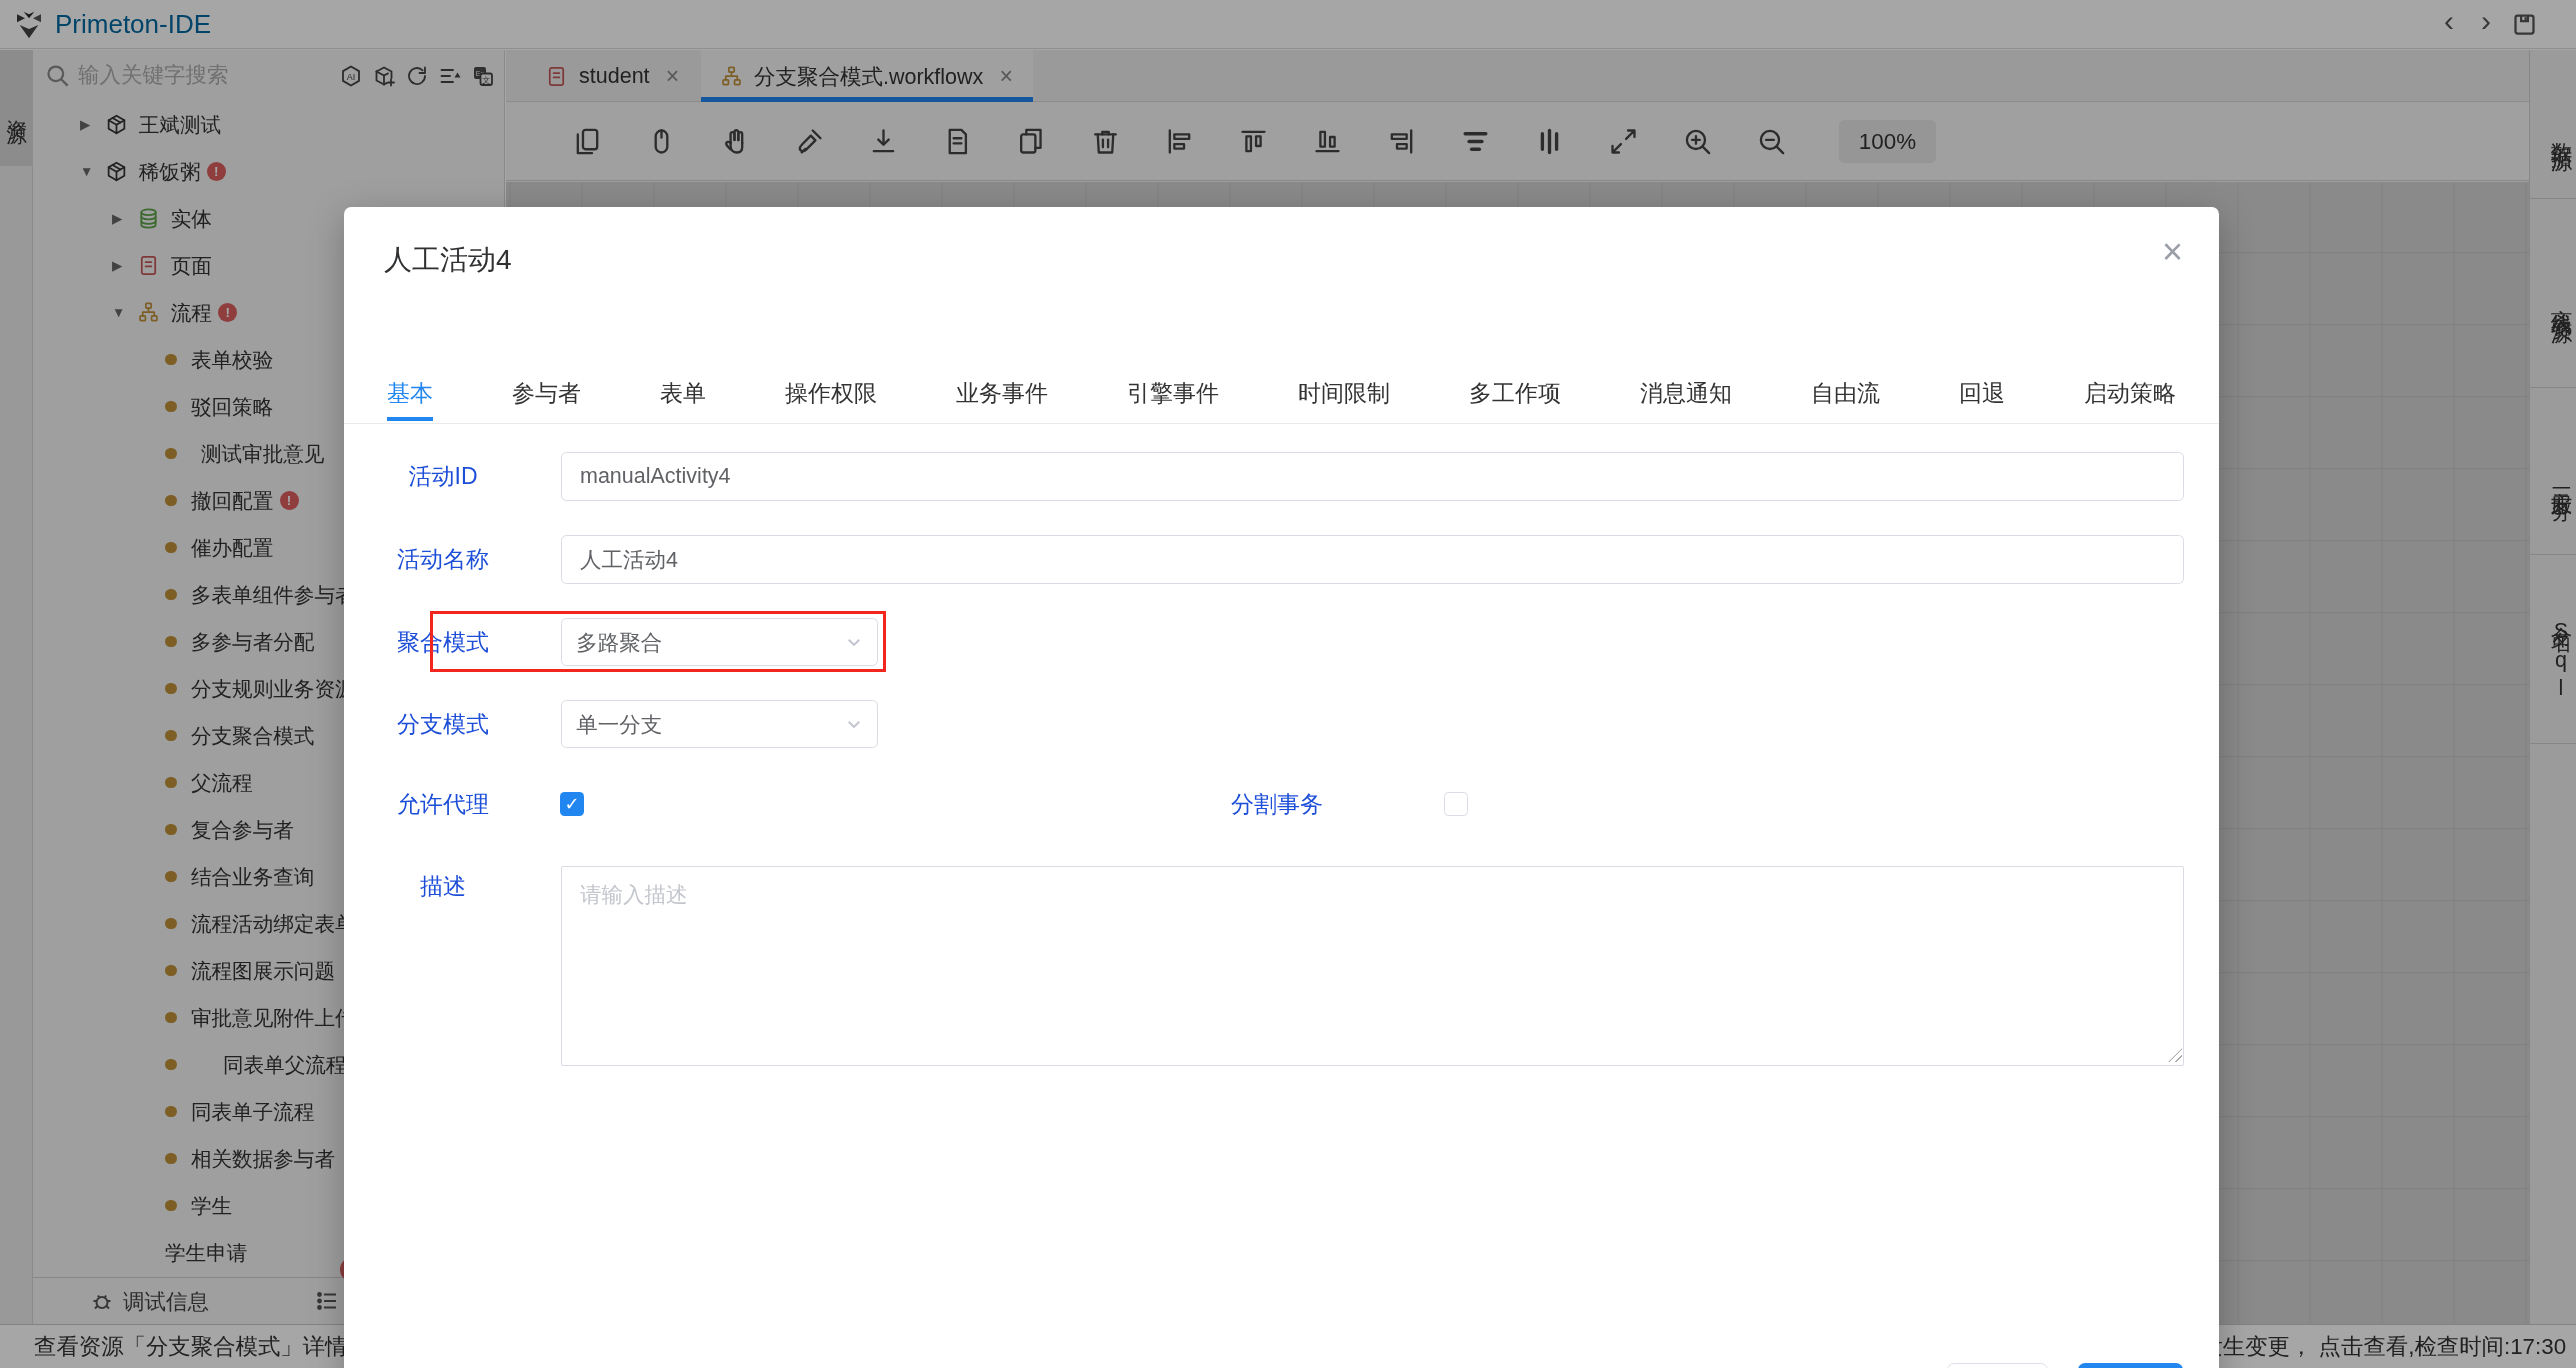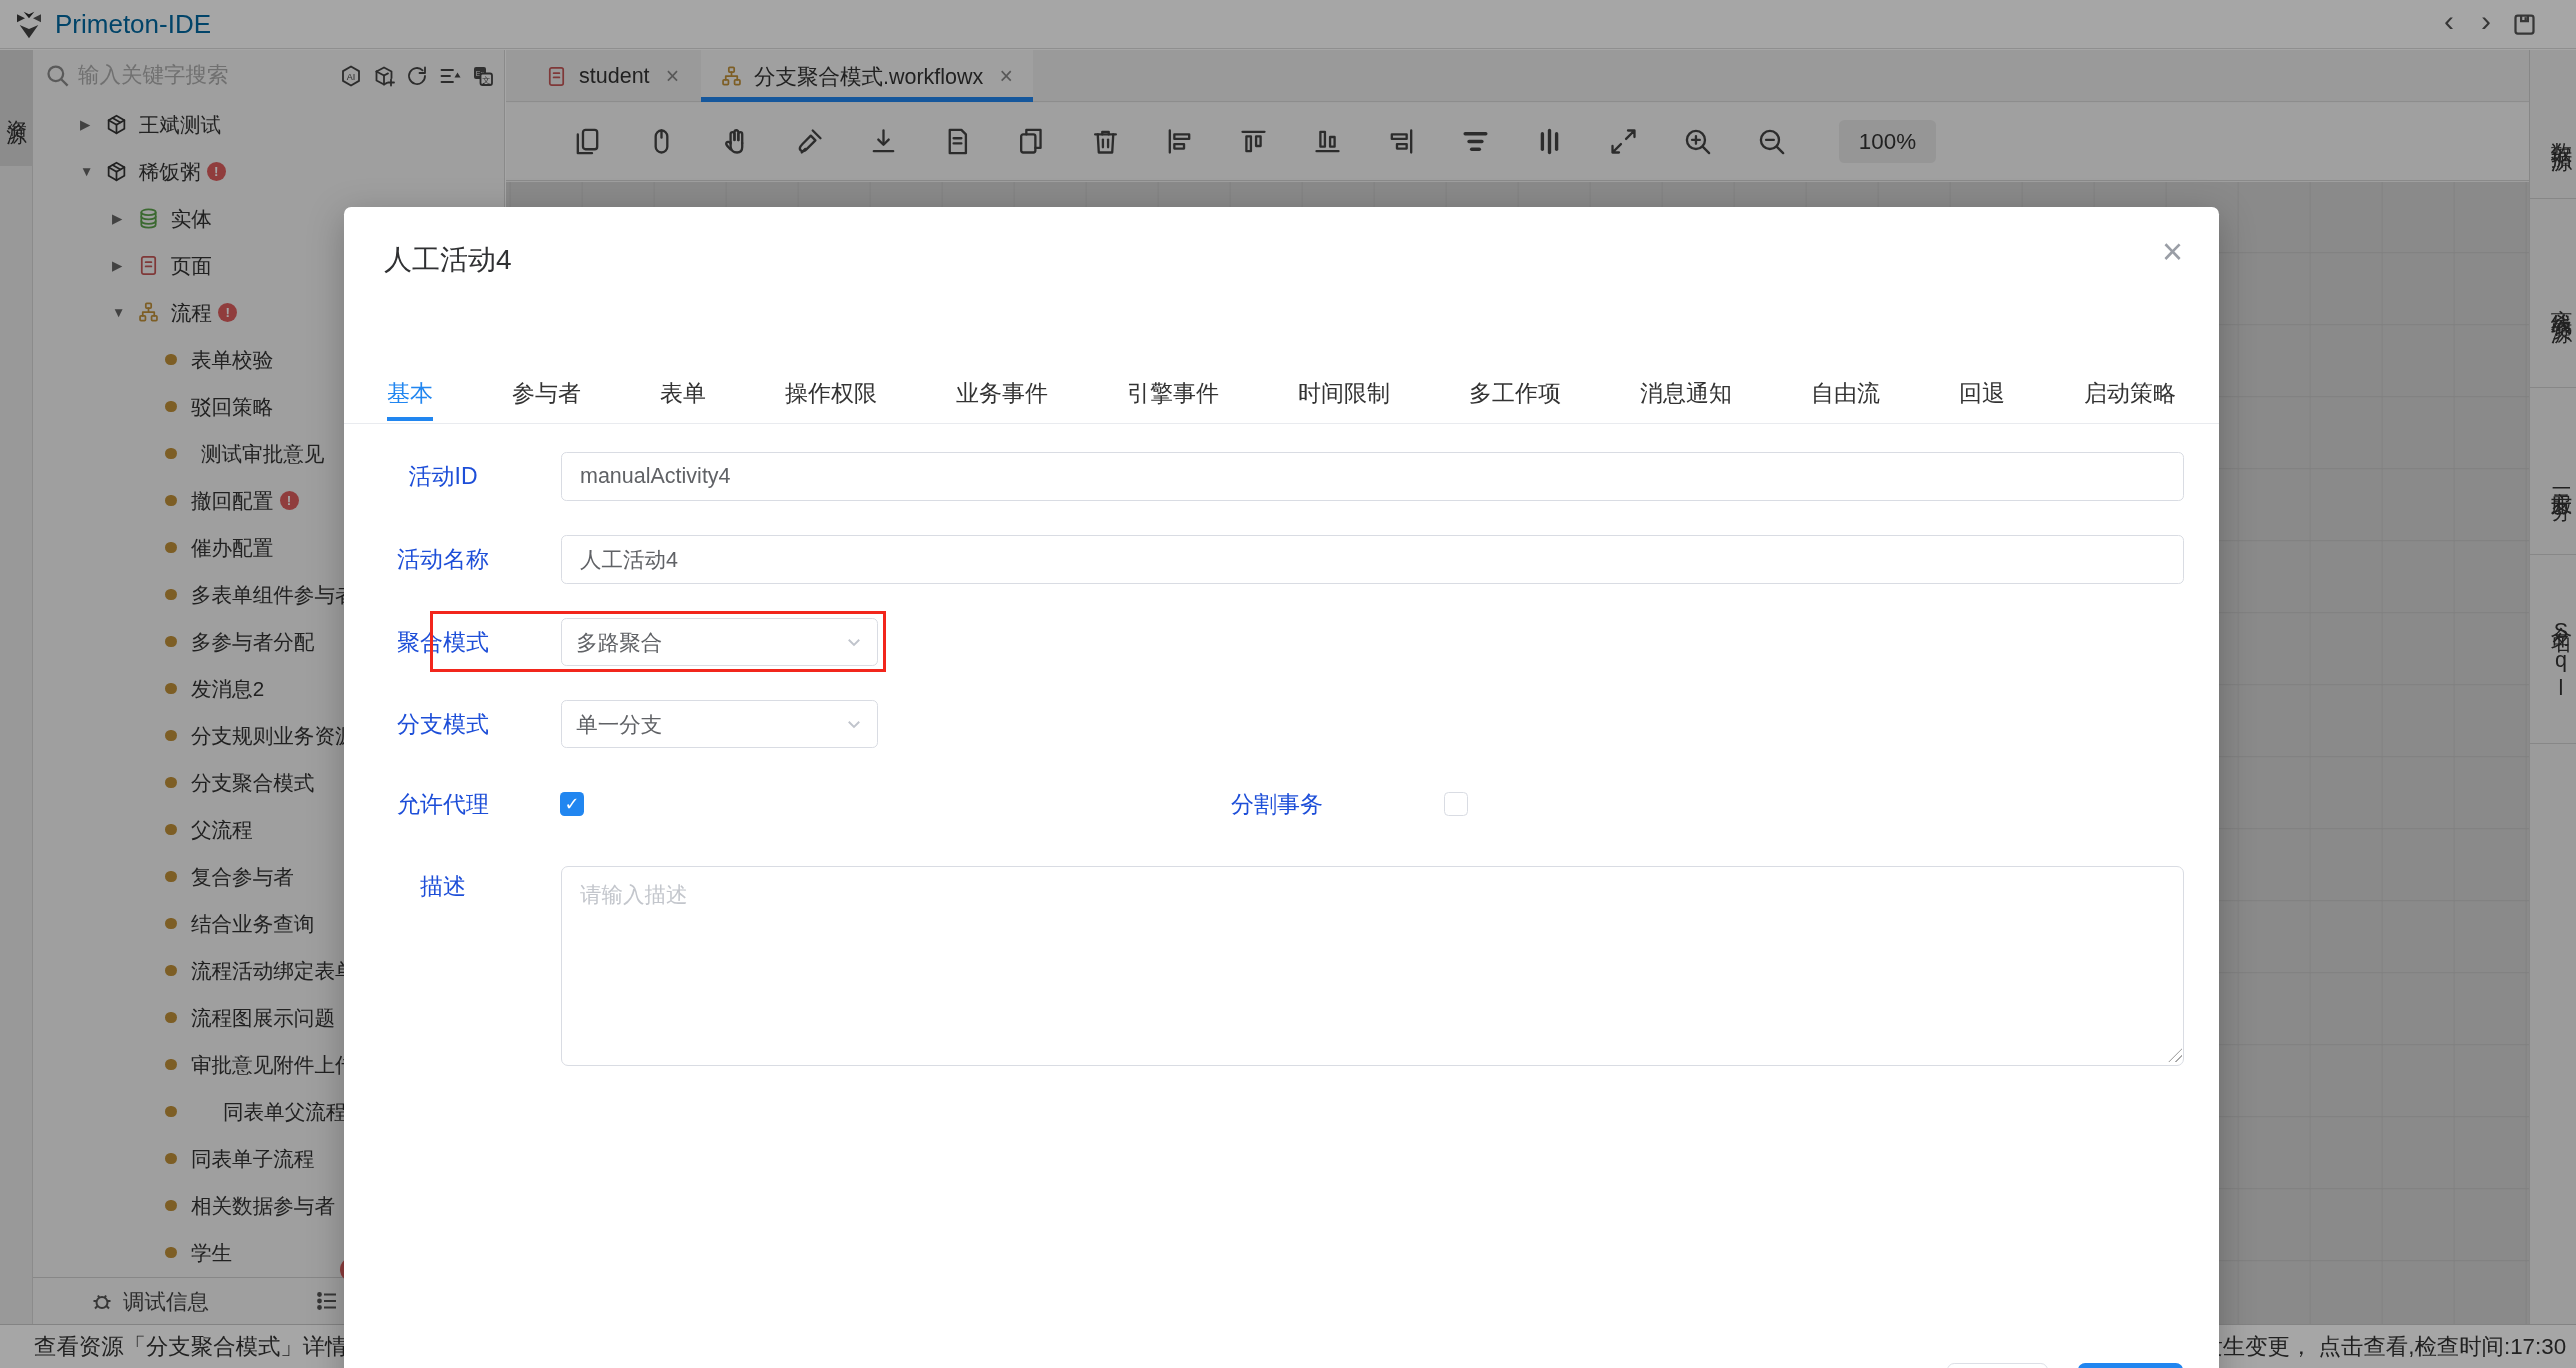--- a/index.html
+++ b/index.html
@@ -100,21 +100,21 @@
              font-size:21.5px; color:#606266; padding:0 18px; outline:none; background:#fff; font-family:inherit; }
   .f-select { position:absolute; left:217px; width:317px; height:48px; border:0.9px solid #d9dce3; border-radius:5.4px; background:#fff;
               display:flex; align-items:center; padding:0 14.3px; font-size:21.5px; color:#606266; cursor:pointer; }
   .f-select .chev { margin-left:auto; width:18px; height:18px; }
   .hl-box { position:absolute; left:86px; top:404px; width:456px; height:61px; border:3.6px solid var(--hlred); z-index:5; pointer-events:none; }
 
   .checkbox { position:absolute; width:24px; height:24px; border-radius:4.5px; cursor:pointer; }
   .checkbox.checked { background:var(--accent); color:#fff; font-size:18px; display:flex; align-items:center; justify-content:center; }
   .checkbox.unchecked { background:#fff; border:1.8px solid #d9dce3; }
 
-  .f-textarea { position:absolute; left:217px; top:659px; width:1623px; height:200px; border:0.9px solid #d9dce3; border-radius:7px;
+  .f-textarea { position:absolute; left:217px; top:659px; width:1623px; height:200px; border:0.9px solid #d9dce3; border-radius:2px;
                 font-size:21.5px; color:#606266; padding:12.5px 18px; outline:none; resize:none; font-family:inherit; background:#fff; }
   .f-textarea::placeholder { color:#c3c6cc; }
   .ta-grip { position:absolute; left:1824px; top:841px; width:14.3px; height:14.3px; pointer-events:none;
              background:repeating-linear-gradient(135deg, transparent 0 3.6px, #aaa 3.6px 5.4px); clip-path:polygon(100% 0,100% 100%,0 100%); }
 
   .m-footer-btn { position:absolute; top:1156px; height:50px; border-radius:7.2px; cursor:pointer; }
   .btn-cancel { left:1603px; width:101px; background:#fff; border:0.9px solid #dcdfe6; }
   .btn-ok { left:1734px; width:105px; background:var(--accent); border:none; }
 
   svg { display:block; width:100%; height:100%; }
@@ -282,24 +282,20 @@
           <span class="bullet"></span>
           <span>催办配置</span>
         </div>
         <div class="tree-row" style="padding-left: 132px;">
           <span class="bullet"></span>
           <span>多表单组件参与者</span>
         </div>
         <div class="tree-row" style="padding-left: 132px;">
           <span class="bullet"></span>
           <span>多参与者分配</span>
-        </div>
-        <div class="tree-row" style="padding-left: 132px;">
-          <span class="bullet"></span>
-          <span>发消息2</span>
         </div>
         <div class="tree-row" style="padding-left: 132px;">
           <span class="bullet"></span>
           <span>分支规则业务资源</span>
         </div>
         <div class="tree-row" style="padding-left: 132px;">
           <span class="bullet"></span>
           <span>分支聚合模式</span>
         </div>
         <div class="tree-row" style="padding-left: 132px;">

